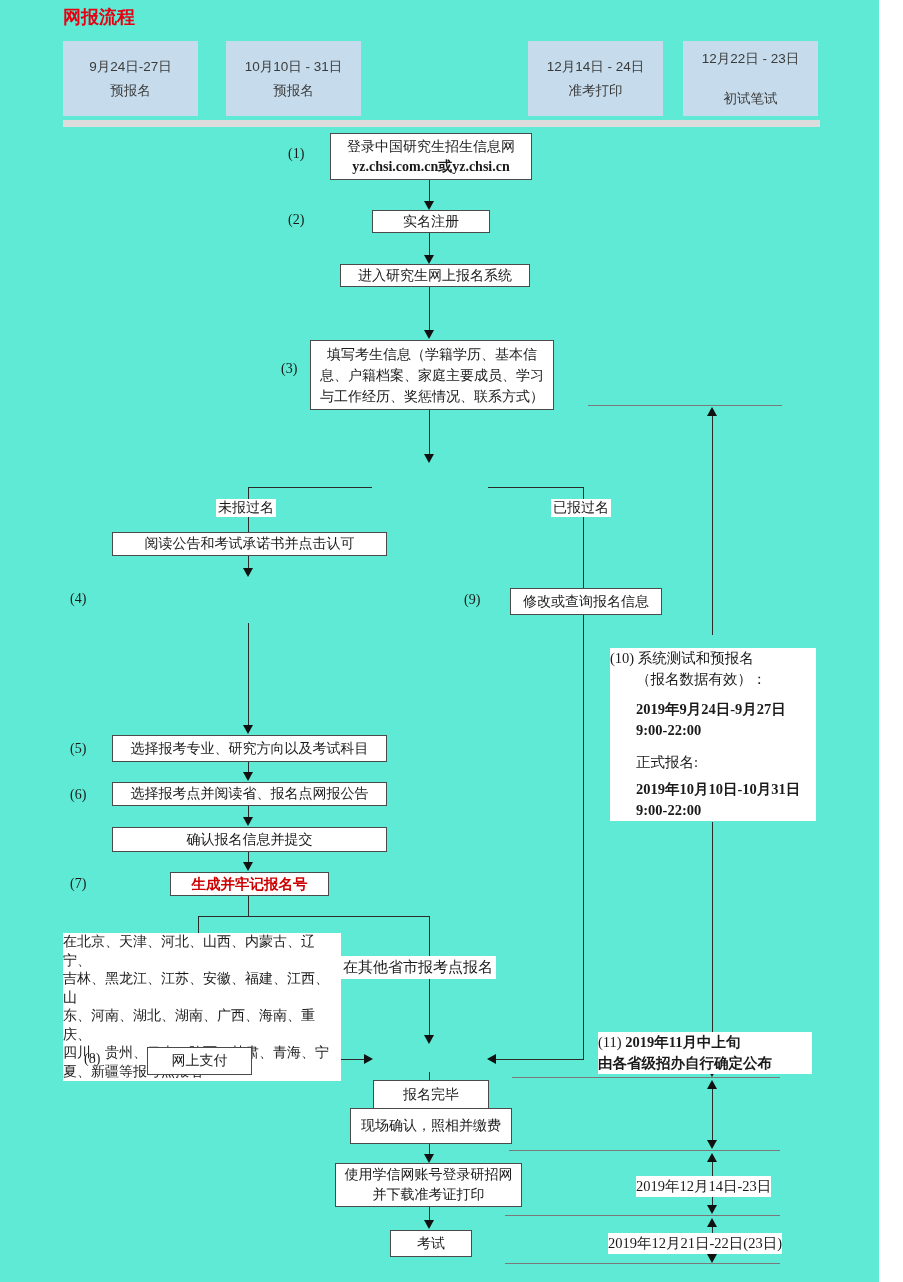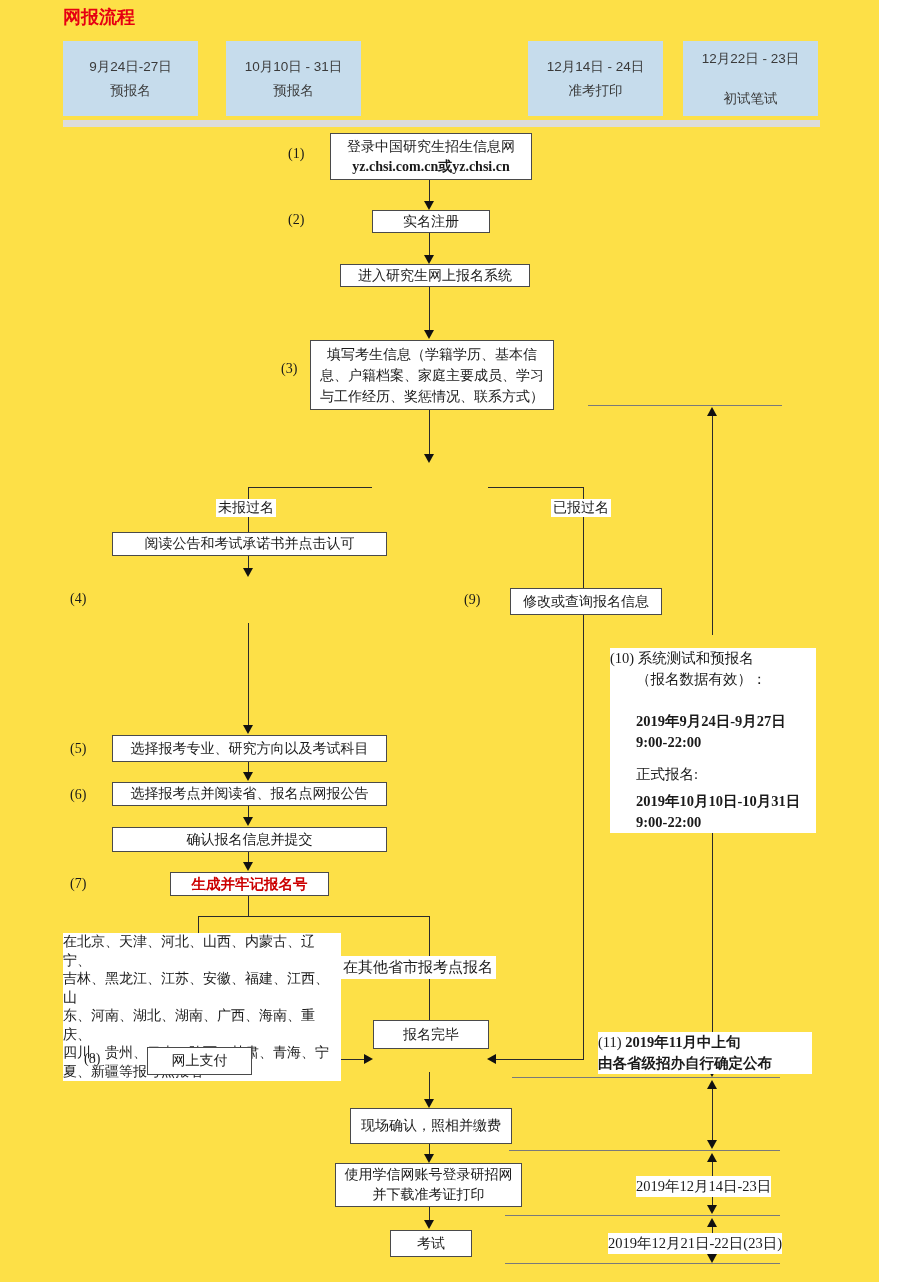--- a/index.html
+++ b/index.html
@@ -1,17 +1,17 @@
 <!DOCTYPE html>
 <html><head>
 <meta charset="utf-8">
 <style>
   html,body{margin:0;padding:0;background:#ffffff;}
   #canvas{
-    position:relative;width:879px;height:1282px;background:#fde047;overflow:hidden;
+    position:relative;width:879px;height:1282px;background:#5eead4;overflow:hidden;
     font-family:"Liberation Serif","DejaVu Serif",serif;color:#1a1a1a;
   }
   
   .page-title{
     position:absolute;left:63px;top:5px;font-size:18px;font-weight:bold;color:#e60012;
     font-family:"Liberation Sans","DejaVu Sans",sans-serif;
   }
   .phase-box{
     position:absolute;top:41px;width:135px;height:75px;background:#c6dcec;
     display:flex;flex-direction:column;align-items:center;justify-content:center;
@@ -171,21 +171,21 @@
 
   <div class="paragraph" style="left:340px;top:956px;font-size:15px;padding:2px 3px;">在其他省市报考点报名</div>
 
   <div class="stepnum" style="left:84px;top:1051px;">(8)</div>
   <div class="node" style="left:147px;top:1047px;width:103px;height:26px;">
     <div>网上支付</div>
   </div>
   <div class="hline" style="left:251px;top:1059px;width:114px;"></div>
   <div class="ah ah-right" style="left:364px;top:1054px;"></div>
 
-  <div class="node" style="left:373px;top:1020px;width:114px;height:27px;text-align:center;">
+  <div class="node" style="left:373px;top:1080px;width:114px;height:27px;text-align:center;">
     <div>报名完毕</div>
   </div>
 
   <div class="stepnum" style="left:464px;top:592px;">(9)</div>
   <div class="node" style="left:510px;top:588px;width:150px;height:25px;">
     <div>修改或查询报名信息</div>
   </div>
 
   <div class="hline" style="left:496px;top:1059px;width:88px;"></div>
   <div class="ah ah-left" style="left:487px;top:1054px;"></div>
@@ -238,21 +238,21 @@
   <div class="ah ah-down" style="left:707px;top:1254px;"></div>
 
   <div class="tline" style="left:505px;top:1263px;width:275px;"></div>
 
   <div class="note" style="left:610px;top:648px;width:206px;">
     <div>
       <span>(10)</span>
       <span>系统测试和预报名</span>
     </div>
     <div style="padding-left:26px;">（报名数据有效）：</div>
-    <div class="bold" style="padding-left:26px;margin-top:21px;font-family:Liberation Serif, serif;">2019年9月24日-9月27日</div>
+    <div class="bold" style="padding-left:26px;margin-top:9px;font-family:Liberation Serif, serif;">2019年9月24日-9月27日</div>
     <div class="bold" style="padding-left:26px;">9:00-22:00</div>
     <div style="padding-left:26px;margin-top:11px;">正式报名:</div>
     <div class="bold" style="padding-left:26px;margin-top:6px;">2019年10月10日-10月31日</div>
     <div class="bold" style="padding-left:26px;">9:00-22:00</div>
   </div>
 
   <div class="note" style="left:598px;top:1032px;width:214px;text-align:left;">
     <div>
       <span>(11)</span>
       <span class="bold">2019年11月中上旬</span>

